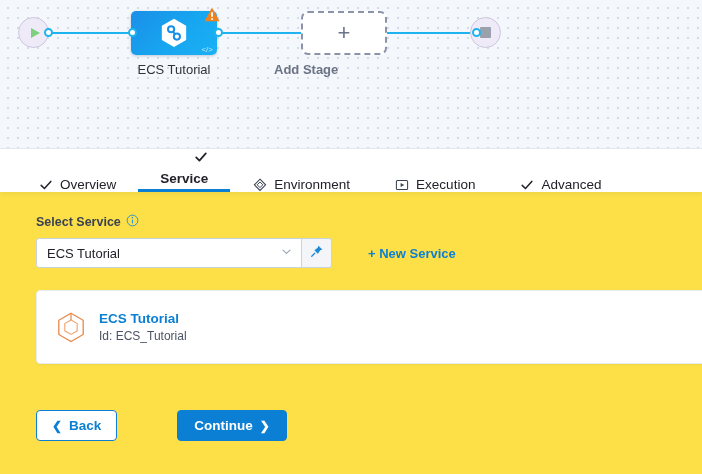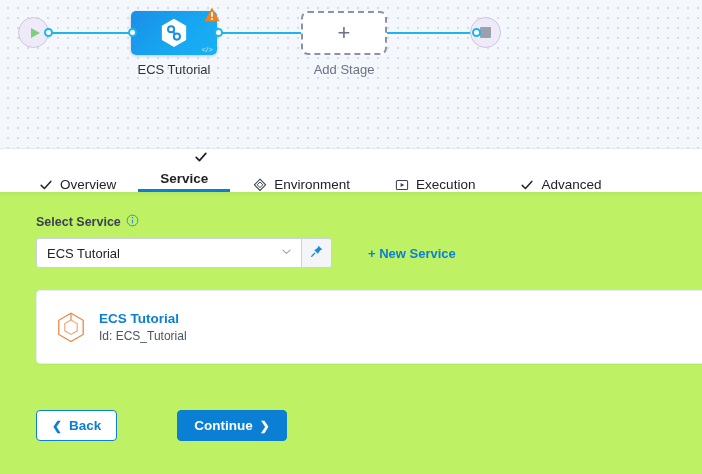--- a/index.html
+++ b/index.html
@@ -152,23 +152,23 @@
     font-size: 22px;
     line-height: 1;
     color: #6b7386;
     font-weight: 300;
   }
   .add-stage-label {
     position: absolute;
     left: 274px;
     top: 62px;
     width: 140px;
-    text-align: center;
     font-size: 13px;
     color: #6b7386;
+    font-weight: bold;
   }
 
   
   .tabbar {
     position: relative;
     height: 44px;
     background: #ffffff;
     border-top: 1px solid #e4eaf0;
     box-shadow: 0 2px 4px rgba(40,60,90,0.07);
     display: flex;
@@ -201,21 +201,21 @@
     justify-content: center;
     width: 15px;
     height: 15px;
     flex: 0 0 auto;
   }
 
   
   .content {
     position: relative;
     height: 282px;
-    background: #bef264;
+    background: #fde047;
     padding: 22px 0 0 36px;
     box-sizing: border-box;
   }
   .field-label-row {
     display: flex;
     align-items: center;
     gap: 5px;
     font-size: 12.5px;
     font-weight: bold;
     color: #3a4252;

